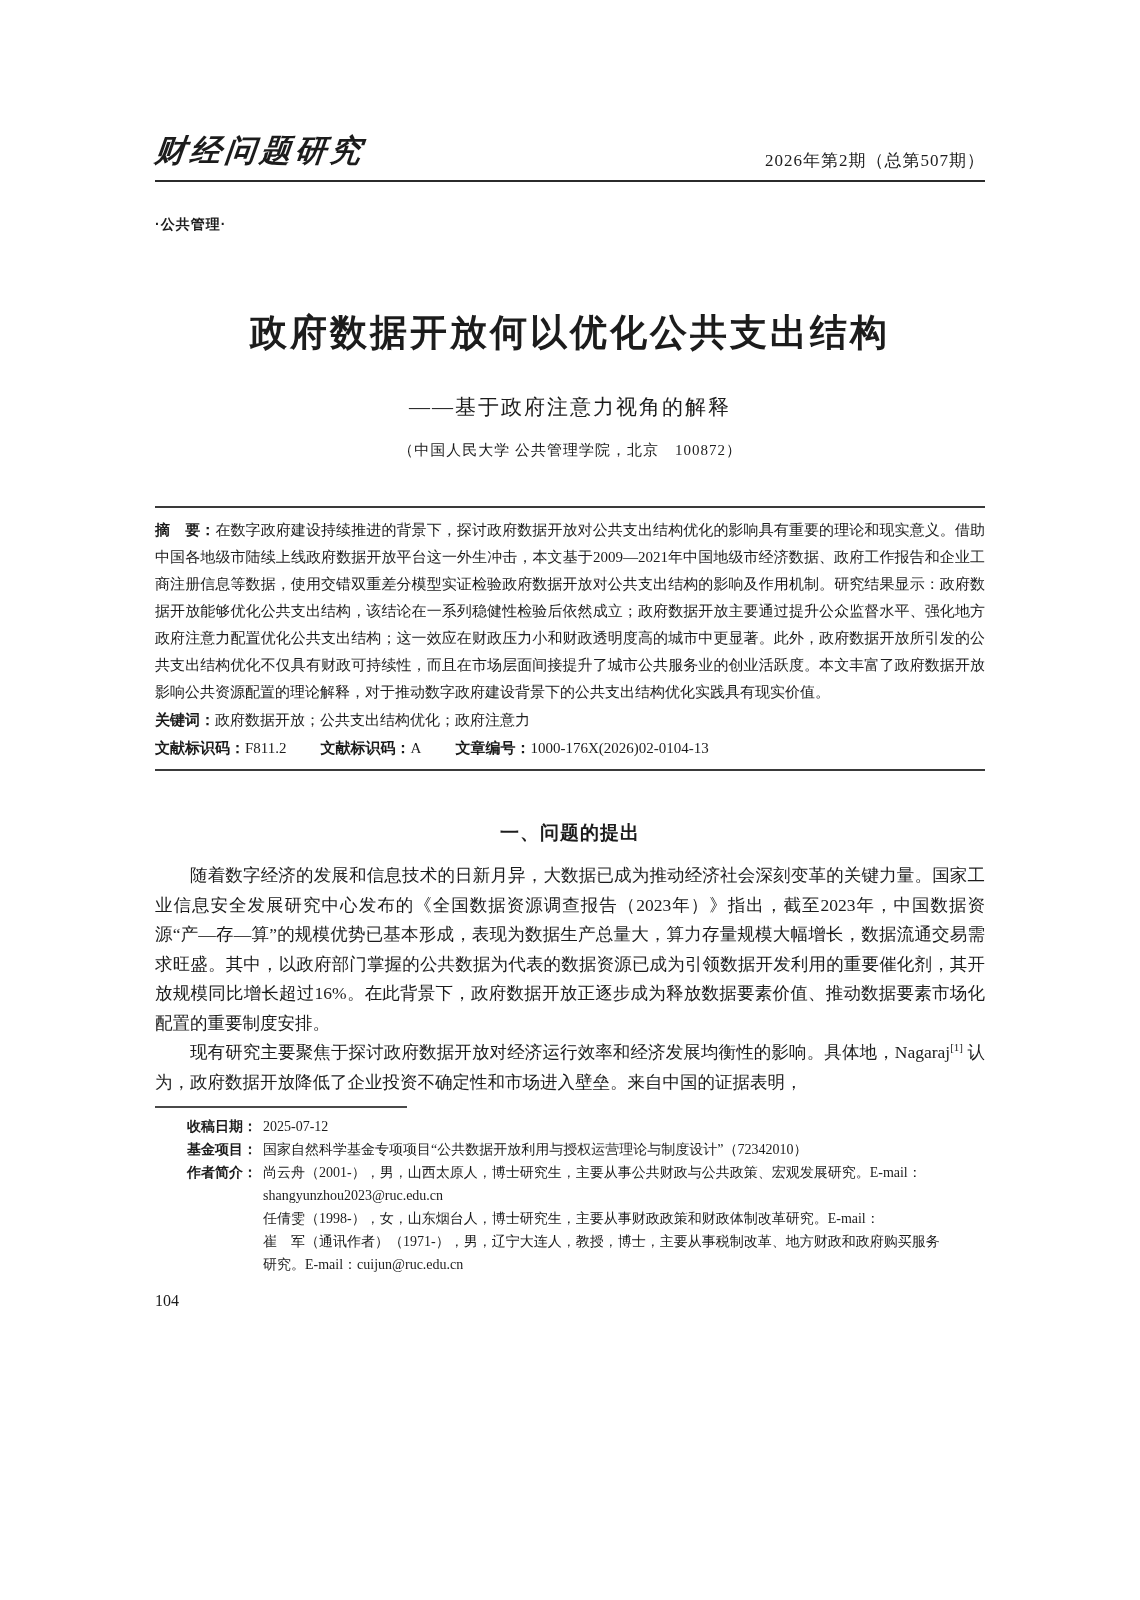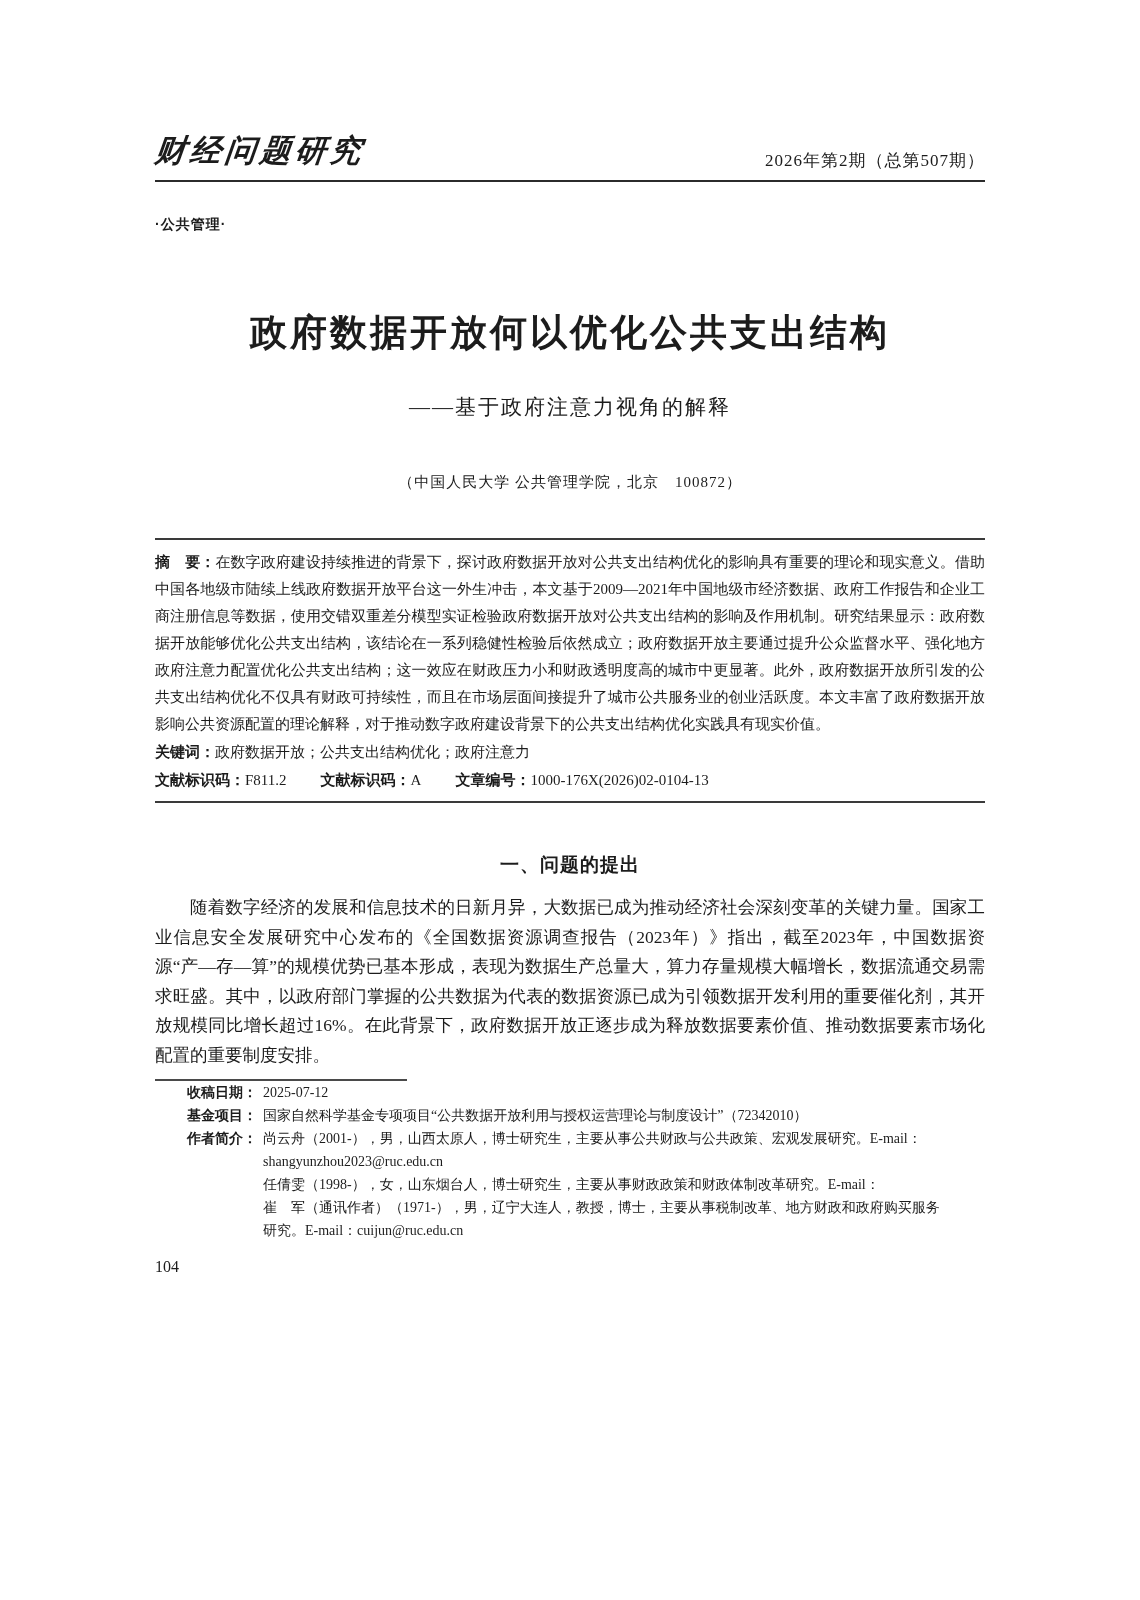--- a/index.html
+++ b/index.html
@@ -61,21 +61,21 @@
     line-height: 26px;
   }
   .article-authors {
     margin-top: 40px;
     text-align: center;
     font-size: 21px;
     letter-spacing: 3px;
     line-height: 26px;
   }
   .article-affiliation {
-    margin-top: 52px;
+    margin-top: 20px;
     text-align: center;
     font-size: 15px;
     letter-spacing: 1px;
     line-height: 20px;
   }
 
   
   .abstract-block {
     margin-top: 46px;
     border-top: 2px solid #3a3a3a;
@@ -109,21 +109,21 @@
     font-size: 17.5px;
     line-height: 29.5px;
     text-align: justify;
     text-indent: 2em;
   }
   .ref-sup { font-size: 11px; vertical-align: super; line-height: 0; }
 
   
   .footnote-area { margin-top: 9px; }
   .footnote-rule { width: 252px; border-top: 2px solid #4a4a4a; }
-  .footnote-rows { padding-left: 32px; }
+  .footnote-rows { padding-left: 32px; margin-top: 7px; }
   .footnote-row { display: flex; }
   .footnote-row .fn-label {
     flex: 0 0 76px;
     font-family: "Liberation Sans", "DejaVu Sans", sans-serif;
     font-weight: 700;
     font-size: 14px;
     line-height: 23px;
     white-space: nowrap;
   }
   .footnote-row .fn-content {
@@ -164,20 +164,21 @@
     <div class="abstract-block">
       <p><span class="meta-label">摘　要：</span><span>在数字政府建设持续推进的背景下，探讨政府数据开放对公共支出结构优化的影响具有重要的理论和现实意义。借助中国各地级市陆续上线政府数据开放平台这一外生冲击，本文基于2009—2021年中国地级市经济数据、政府工作报告和企业工商注册信息等数据，使用交错双重差分模型实证检验政府数据开放对公共支出结构的影响及作用机制。研究结果显示：政府数据开放能够优化公共支出结构，该结论在一系列稳健性检验后依然成立；政府数据开放主要通过提升公众监督水平、强化地方政府注意力配置优化公共支出结构；这一效应在财政压力小和财政透明度高的城市中更显著。此外，政府数据开放所引发的公共支出结构优化不仅具有财政可持续性，而且在市场层面间接提升了城市公共服务业的创业活跃度。本文丰富了政府数据开放影响公共资源配置的理论解释，对于推动数字政府建设背景下的公共支出结构优化实践具有现实价值。</span></p>
       <p><span class="meta-label">关键词：</span><span>政府数据开放；公共支出结构优化；政府注意力</span></p>
       <p><span class="clc-group"><span class="meta-label">文献标识码：</span><span>F811.2</span></span><span class="clc-group"><span class="meta-label">文献标识码：</span><span>A</span></span><span class="clc-group"><span class="meta-label">文章编号：</span><span>1000-176X(2026)02-0104-13</span></span></p>
     </div>
 
     <h2 class="section-heading">一、问题的提出</h2>
 
     <div class="body-text">
       <p>随着数字经济的发展和信息技术的日新月异，大数据已成为推动经济社会深刻变革的关键力量。国家工业信息安全发展研究中心发布的《全国数据资源调查报告（2023年）》指出，截至2023年，中国数据资源“产—存—算”的规模优势已基本形成，表现为数据生产总量大，算力存量规模大幅增长，数据流通交易需求旺盛。其中，以政府部门掌握的公共数据为代表的数据资源已成为引领数据开发利用的重要催化剂，其开放规模同比增长超过16%。在此背景下，政府数据开放正逐步成为释放数据要素价值、推动数据要素市场化配置的重要制度安排。</p>
+      <p><span>现有研究主要聚焦于探讨政府数据开放对经济运行效率和经济发展均衡性的影响。具体地，Nagaraj</span><span class="ref-sup">[1]</span><span> 认为，政府数据开放降低了企业投资不确定性和市场进入壁垒。来自中国的证据表明，</span></p>
     </div>
 
     <div class="footnote-area">
       <div class="footnote-rule"></div>
       <div class="footnote-rows">
         <div class="footnote-row">
           <span class="fn-label">收稿日期：</span>
           <span class="fn-content">2025-07-12</span>
         </div>
         <div class="footnote-row">

